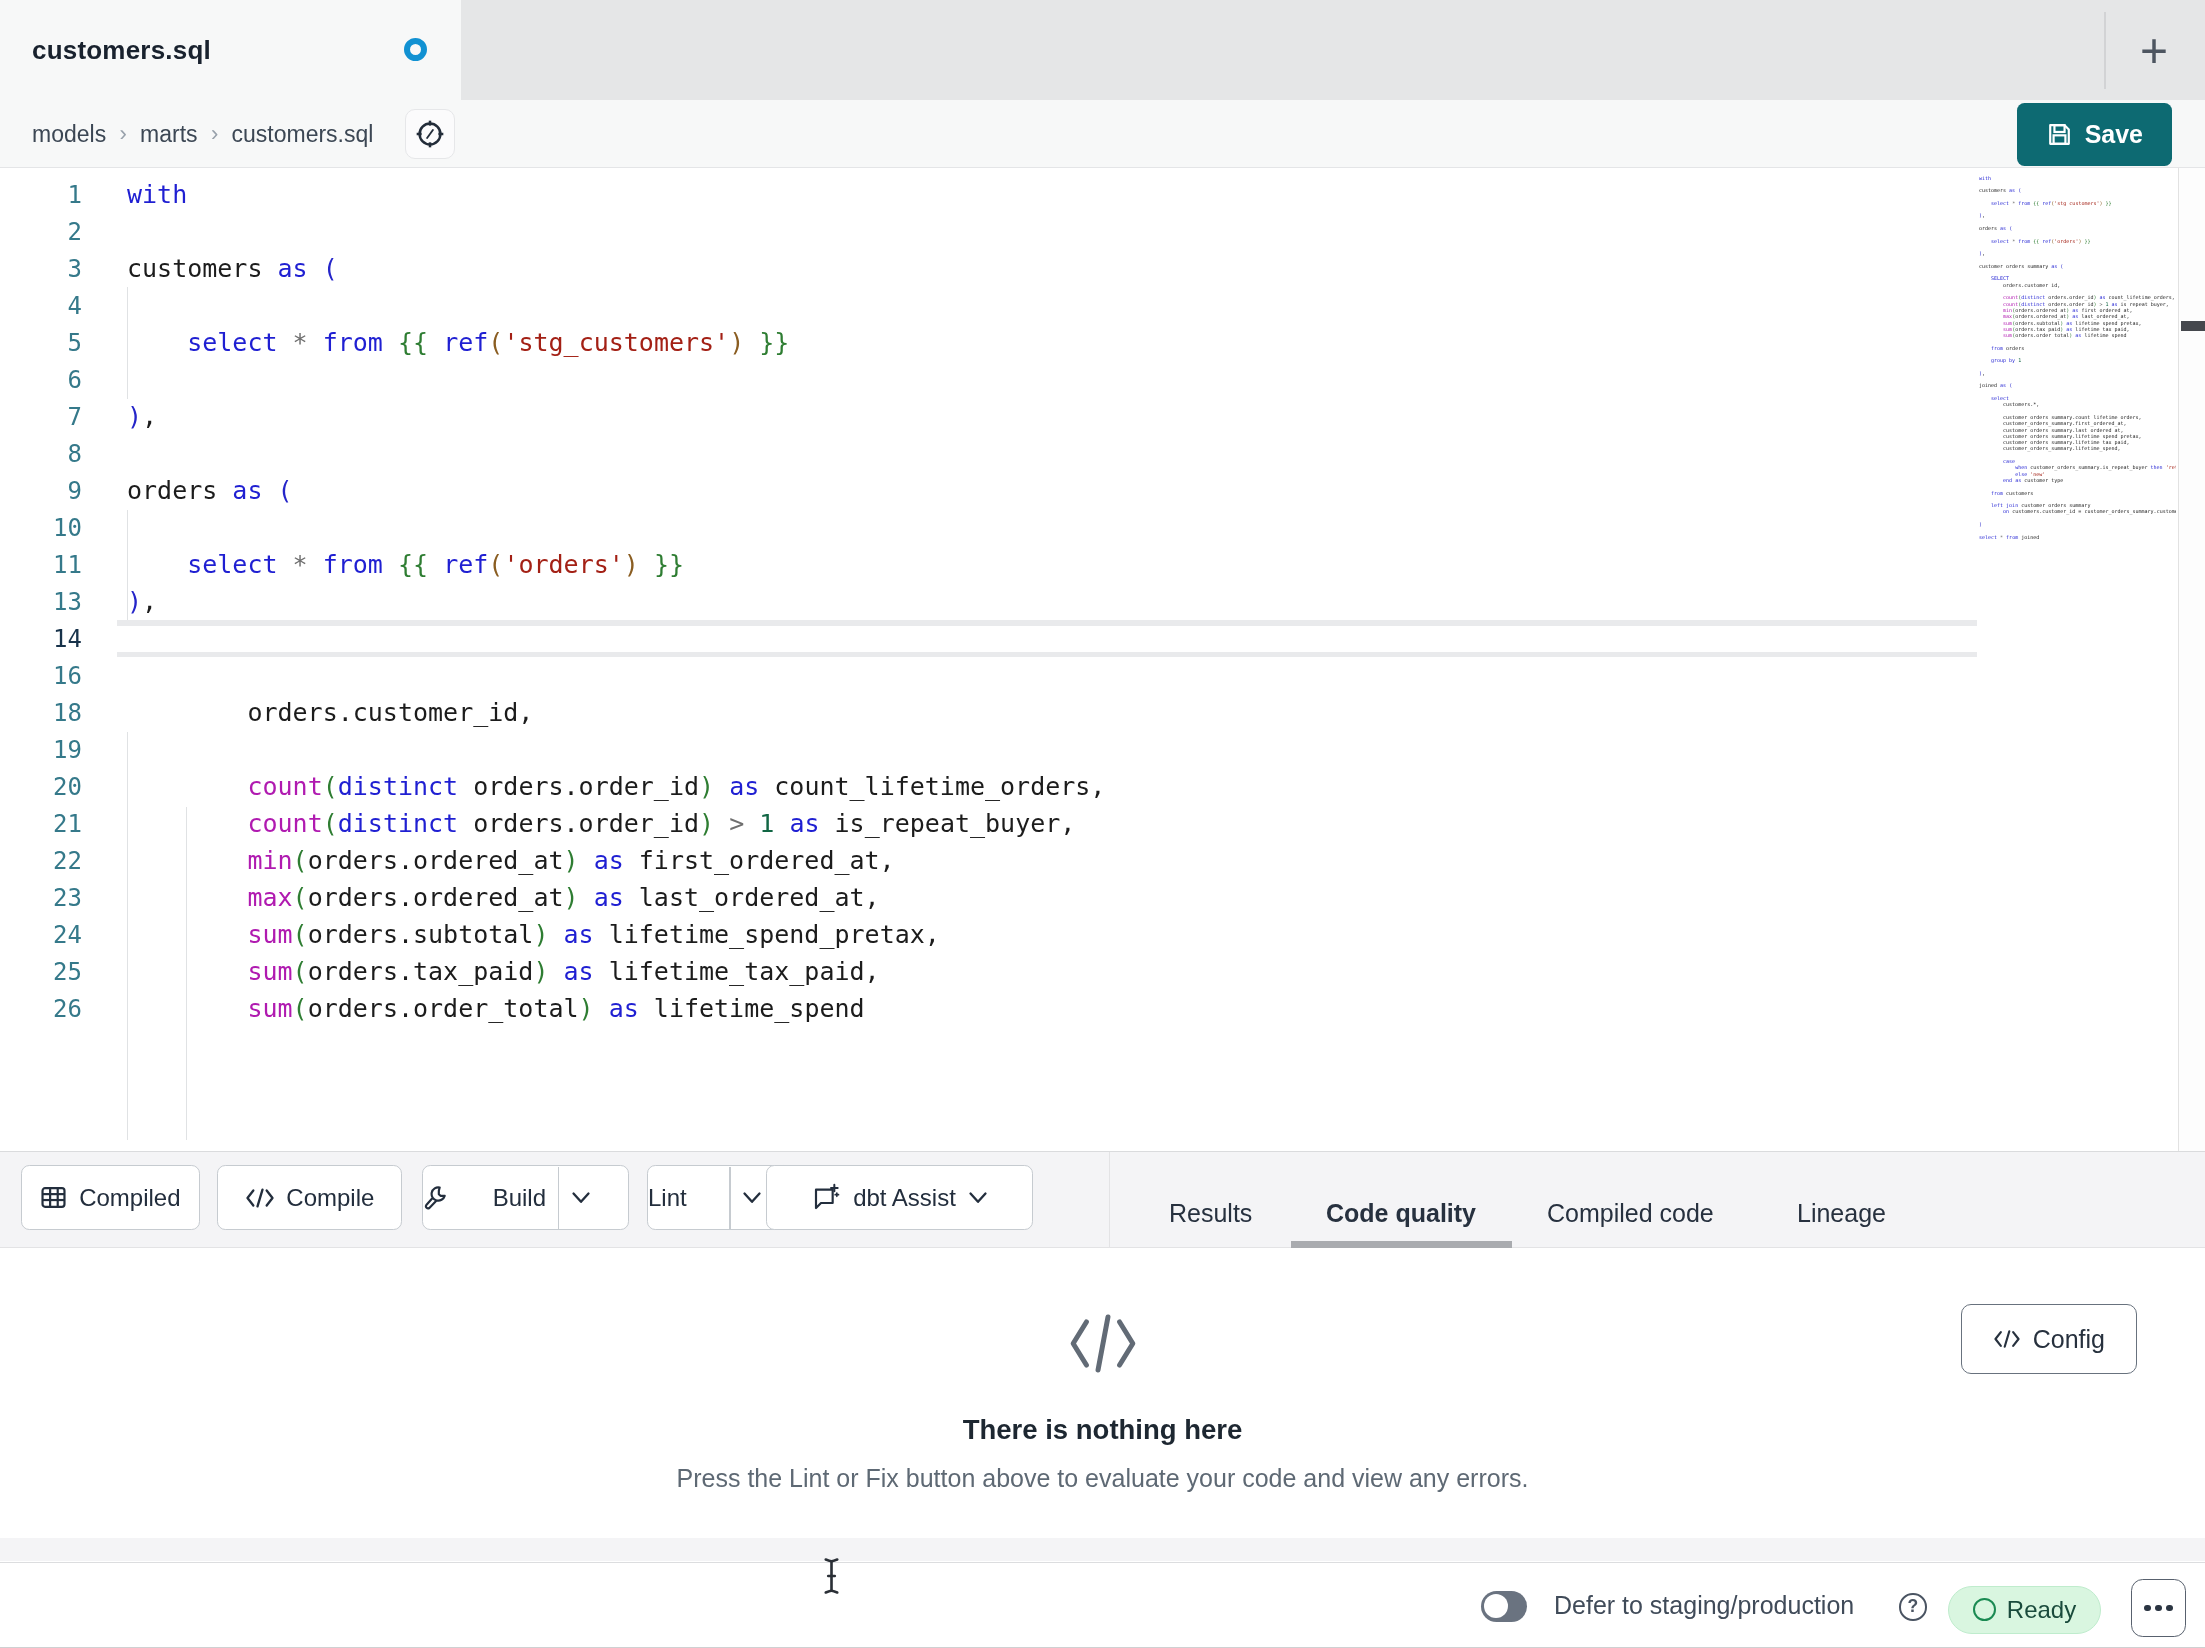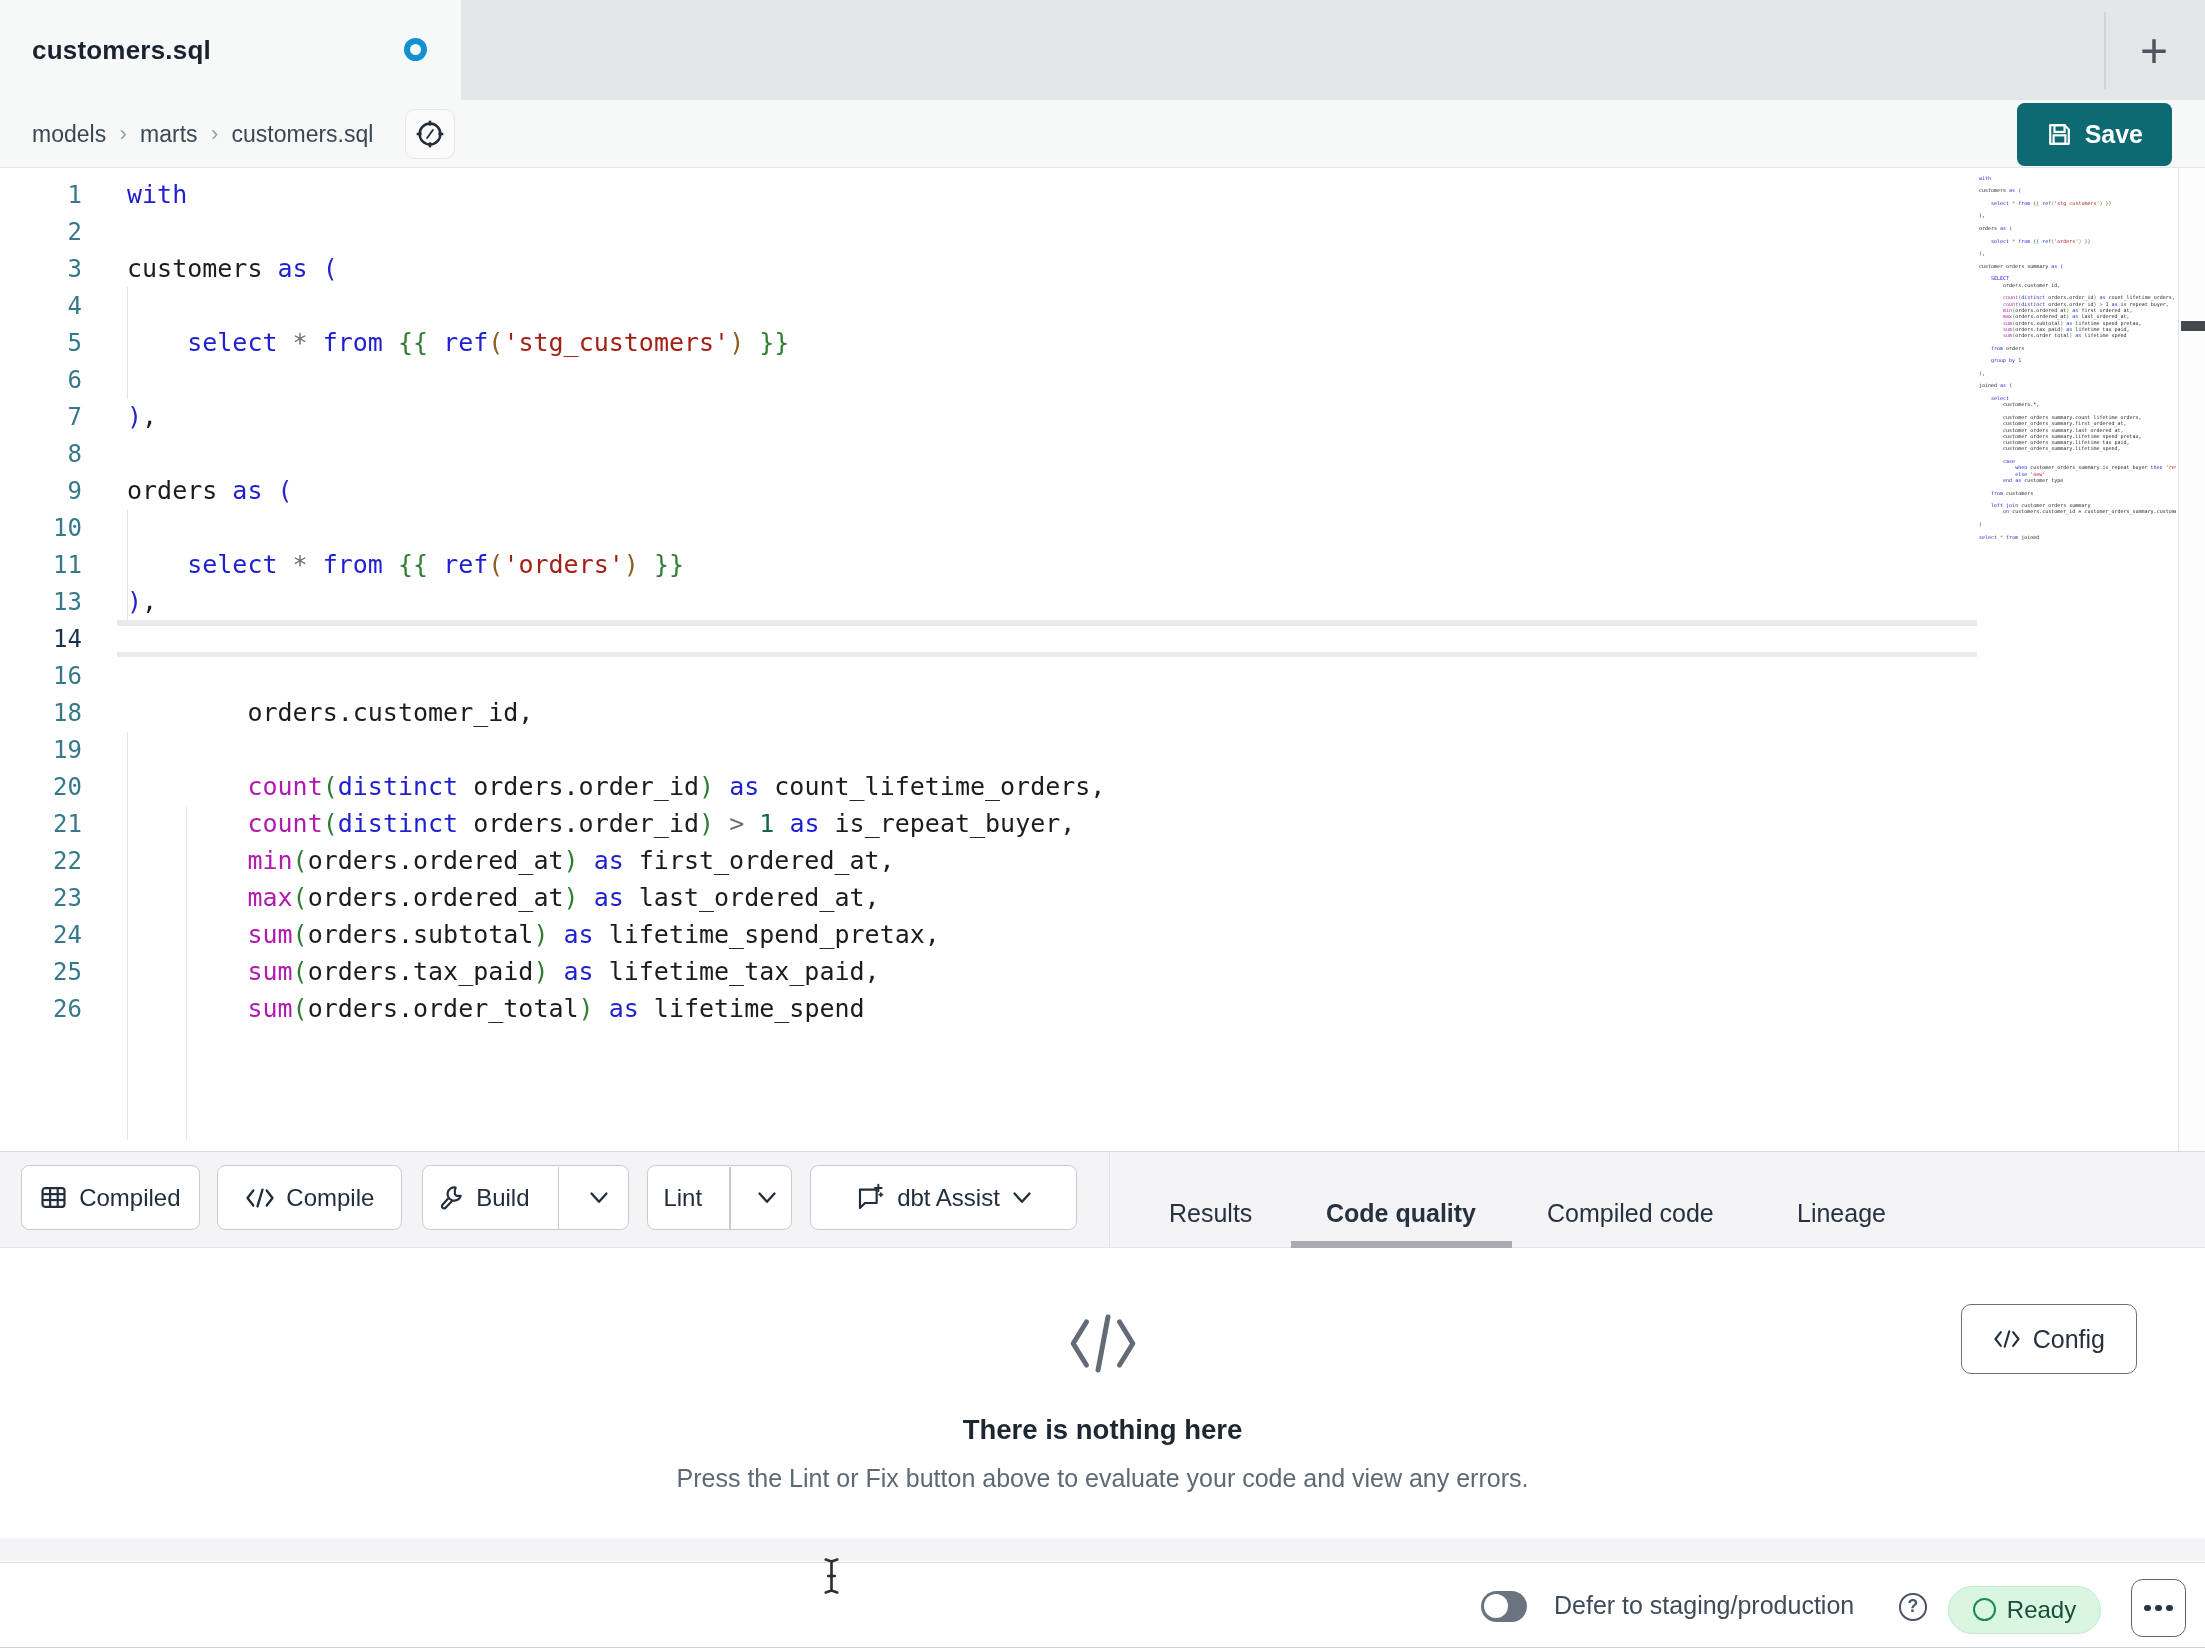--- a/index.html
+++ b/index.html
@@ -48,21 +48,21 @@
   .vscroll { position:absolute; left:2178px; top:0; width:27.5px; height:983px; background:#fdfdfd; border-left:0.8px solid #e2e2e2; }
   .vthumb { position:absolute; left:1.7px; top:153px; width:24px; height:10px; background:#45484d; }
   .editor-bottom-line { position:absolute; left:0; top:1151px; width:2205px; height:1.7px; background:#dadbdd; }
   
   .strip { position:absolute; left:0; top:1152px; width:2205px; height:96px; background:#f4f4f6; border-bottom:0.8px solid #e3e3e5; }
   .tbtn { position:absolute; top:13.3px; height:65px; background:#fff; border:1.7px solid #c6cbd0; border-radius:8.3px;
           display:flex; align-items:center; justify-content:center; gap:11.7px;
           font-size:24px; font-weight:500; color:#232e3d; cursor:pointer; }
   .tbtn svg { flex:0 0 auto; }
   .split-sep { width:1.7px; height:62px; background:#c6cbd0; }
-  .seg { display:flex; align-items:center; justify-content:center; height:100%; gap:11.7px; }
+  .seg { display:flex; align-items:center; justify-content:space-between; height:100%; gap:11.7px; }
   .strip-divider { position:absolute; left:1109px; top:0; width:0.8px; height:96px; background:#e3e3e5; }
   .rtab { position:absolute; top:13px; height:96px; display:flex; align-items:center; font-size:25px; color:#27313f; cursor:pointer; }
   .rtab.active { font-weight:700; }
   .rtab-underline { position:absolute; left:1291px; top:89px; width:221px; height:6.7px; background:#a9abaf; }
   
   .panel { position:absolute; left:0; top:1249px; width:2205px; height:289px; background:#fff; }
   .code-glyph { position:absolute; left:1068px; top:63px; }
   .empty-title { position:absolute; left:0; right:0; top:165px; text-align:center; font-size:27.5px; font-weight:700; color:#1d2731; }
   .empty-sub { position:absolute; left:0; right:0; top:215px; text-align:center; font-size:25px; color:#5e6974; }
   .config-btn { position:absolute; left:1961px; top:55px; width:176px; height:70px; border-radius:10px;
@@ -331,21 +331,21 @@
       <div class="seg" style="width:83px;">
         <span>Lint</span>
       </div>
       <div class="split-sep"></div>
       <div class="seg" style="width:58px;">
         <svg width="20" height="13.3" viewBox="0 0 24 16">
           <polyline points="3,3 12,13 21,3" fill="none" stroke="#232e3d" stroke-width="2.8" stroke-linecap="round" stroke-linejoin="round"></polyline>
         </svg>
       </div>
     </div>
-    <div class="tbtn" style="left:810px; width:267px;">
+    <div class="tbtn" style="left:766px; width:267px;">
       <svg width="30" height="30" viewBox="0 0 36 36">
         <path d="M6 8 h20 v16 h-14 l-6 6 z" fill="none" stroke="#232e3d" stroke-width="2.6" stroke-linejoin="round"></path>
         <path d="M28 2 v8 M24 6 h8" stroke="#232e3d" stroke-width="2.4" stroke-linecap="round"></path>
         <path d="M31 12 v4 M29 14 h4" stroke="#232e3d" stroke-width="2" stroke-linecap="round"></path>
       </svg>
       <span>dbt Assist</span>
       <svg width="20" height="13.3" viewBox="0 0 24 16">
         <polyline points="3,3 12,13 21,3" fill="none" stroke="#232e3d" stroke-width="2.8" stroke-linecap="round" stroke-linejoin="round"></polyline>
       </svg>
     </div>

